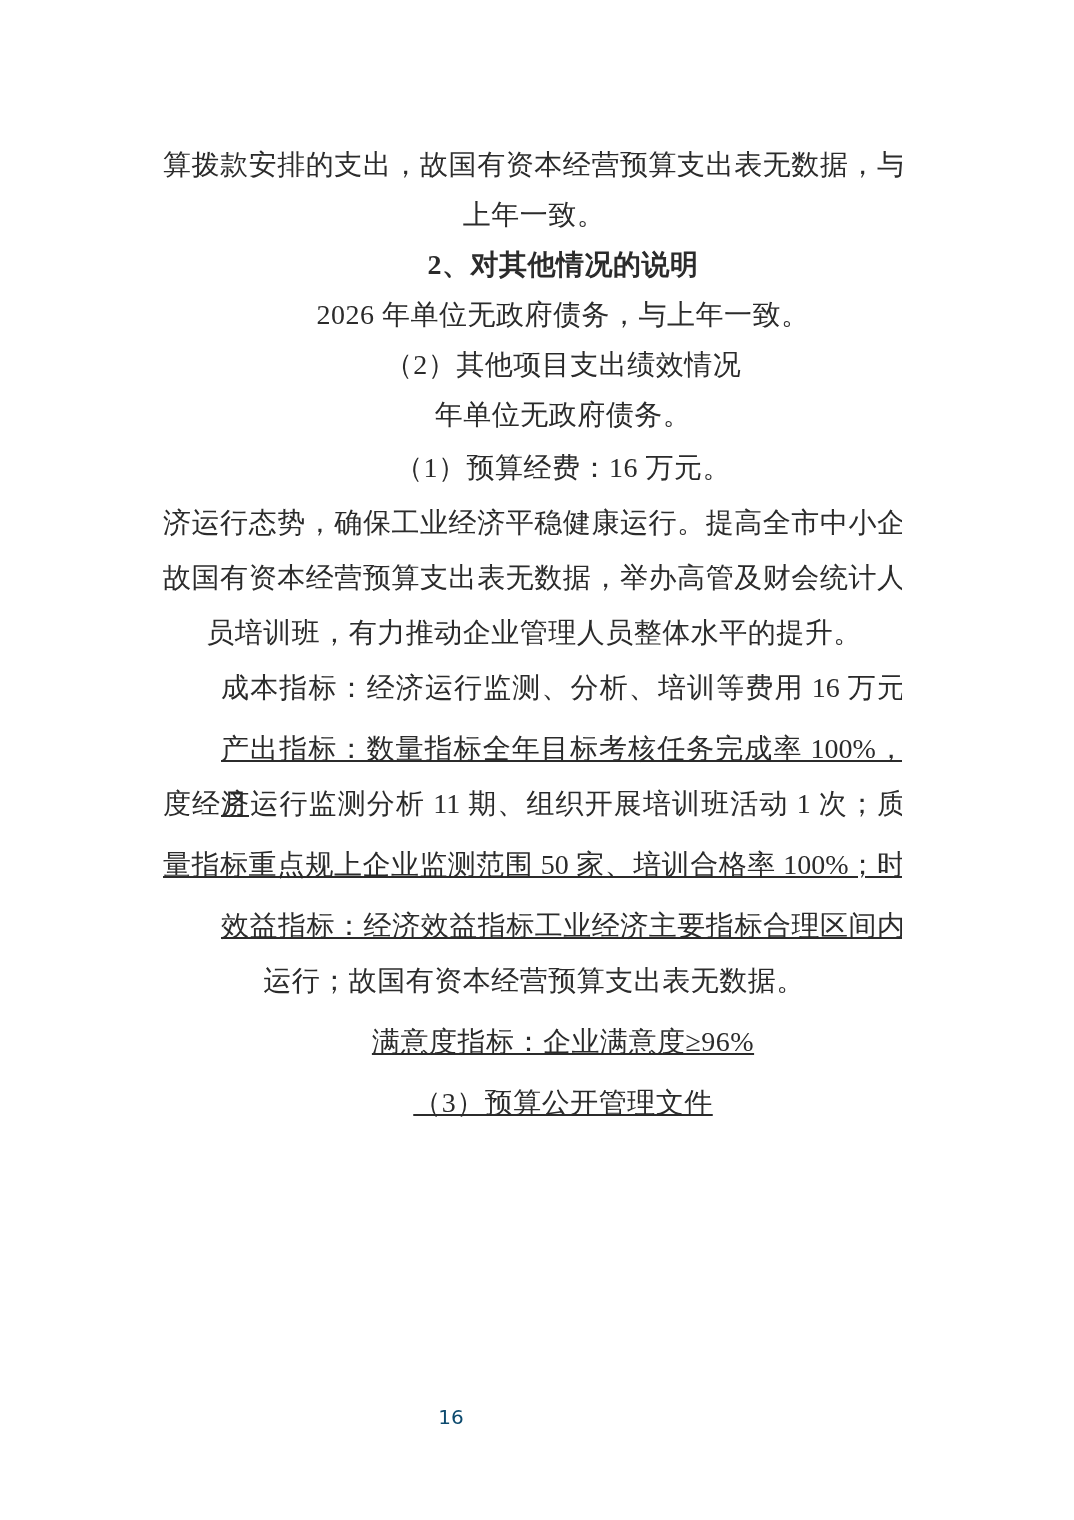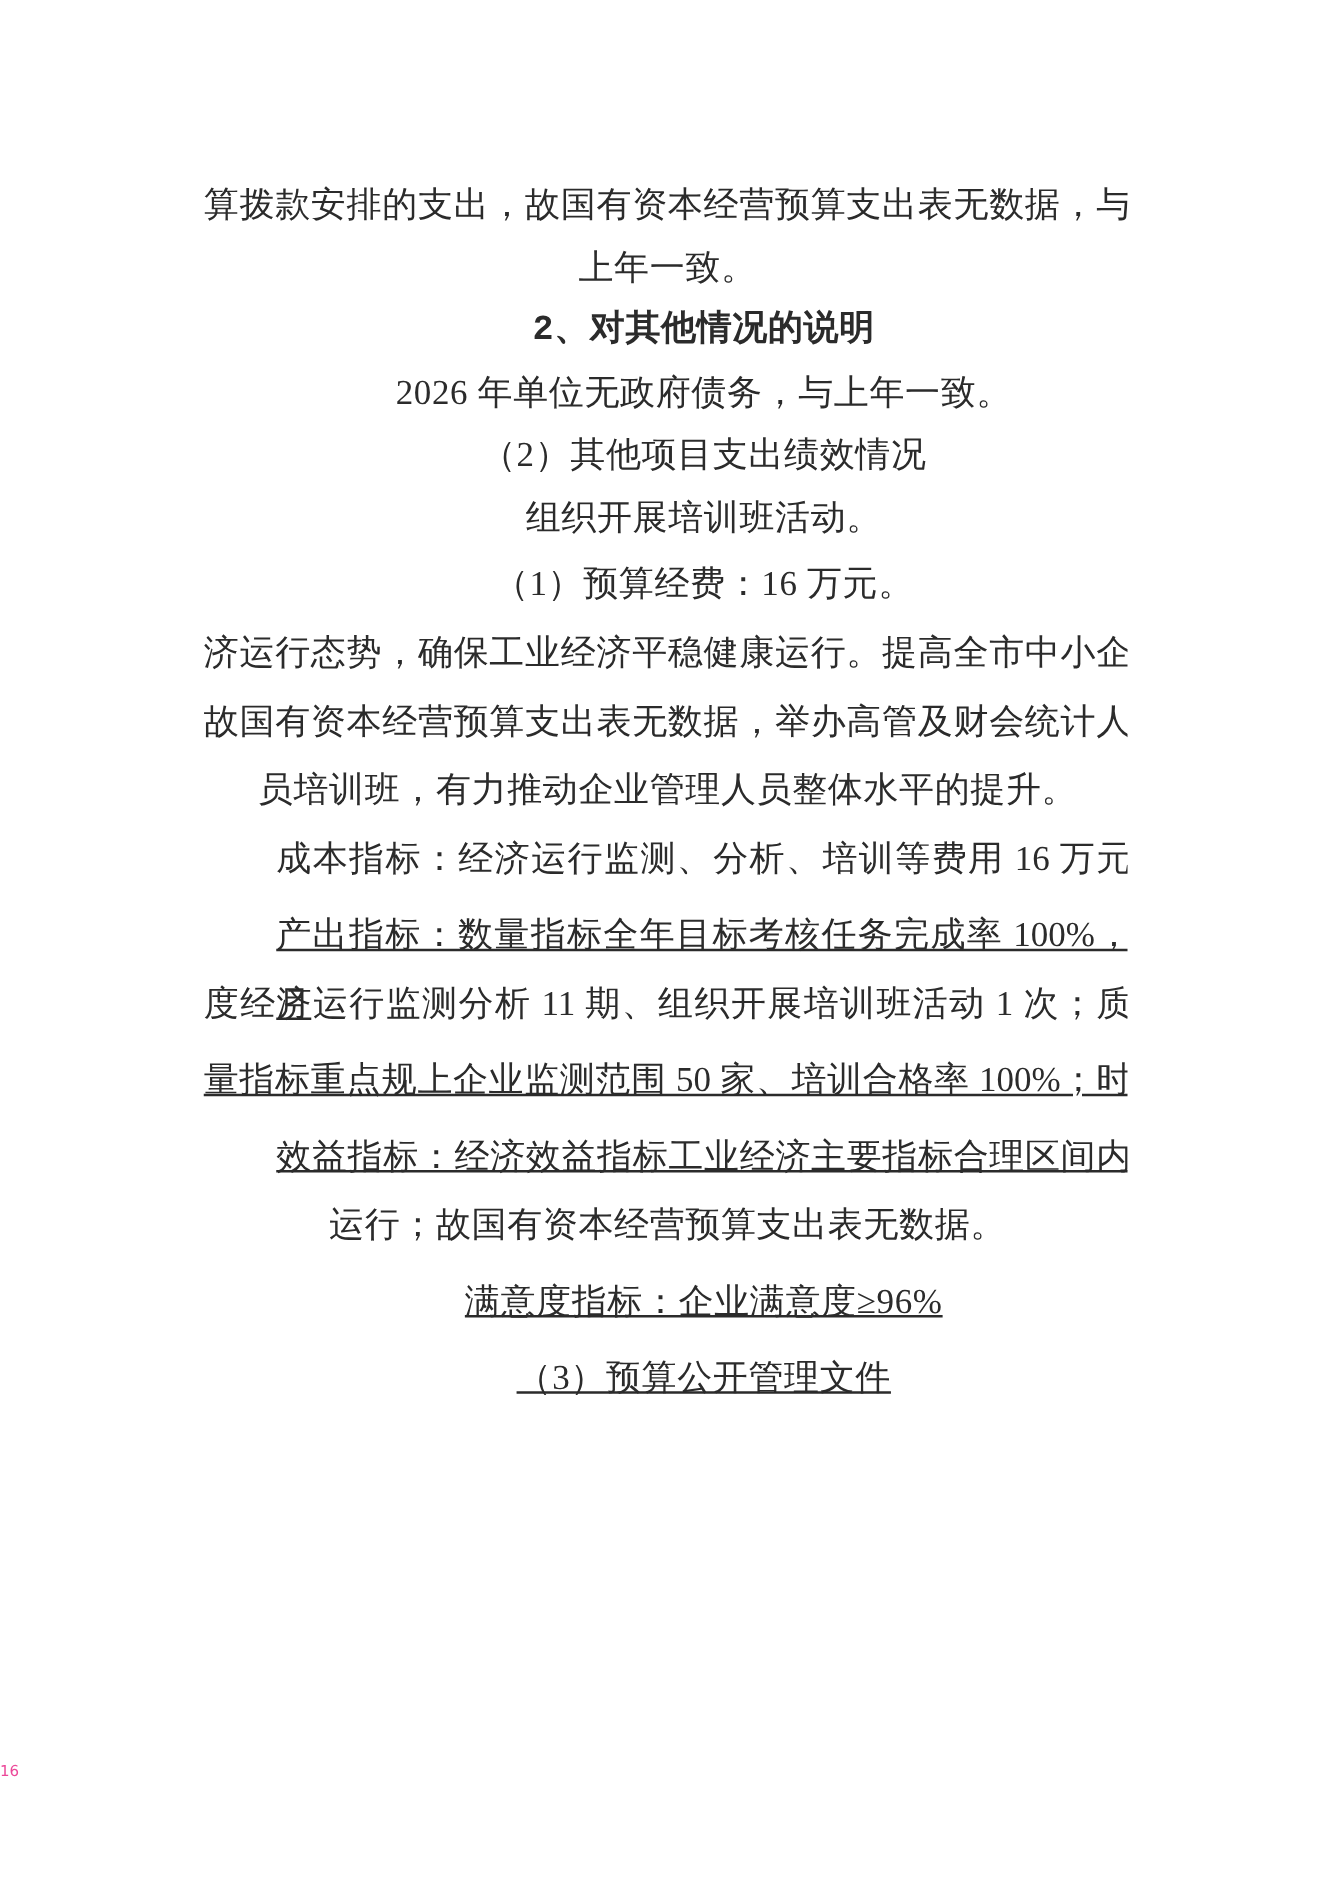--- a/index.html
+++ b/index.html
@@ -39,48 +39,48 @@
     text-align: justify;
     text-align-last: justify;
     text-justify: inter-character;
     letter-spacing: 0;
   }
   .line.indent {
     padding-left: 58px;
   }
   .line.bold {
     font-weight: bold;
-    font-family: Liberation Mono, monospace;
   }
   .line.gap {
     margin-top: 6px;
     text-decoration: underline;
   }
   .page-number {
     position: absolute;
     left: 0;
     top: 1402px;
     width: 100%;
+    text-align: center;
     font-family: "DejaVu Sans", "Liberation Sans", sans-serif;
-    font-size: 12px;
+    font-size: 20px;
     line-height: 30px;
-    color: #ec4899;
+    color: #0c4a6e;
   }
 </style>
 </head>
 <body>
 
 <div class="page">
   <div class="doc-body">
     <div class="line s50 justify">算拨款安排的支出，故国有资本经营预算支出表无数据，与</div>
     <div class="line s50">上年一致。</div>
     <div class="line s50 indent bold">2、对其他情况的说明</div>
     <div class="line s50 indent">2026 年单位无政府债务，与上年一致。</div>
     <div class="line s50 indent">（2）其他项目支出绩效情况</div>
-    <div class="line s50 indent">组织开展培训班活动。</div>
+    <div class="line s50 indent">年单位无政府债务。</div>
     <div class="line indent">（1）预算经费：16 万元。</div>
     <div class="line justify">济运行态势，确保工业经济平稳健康运行。提高全市中小企</div>
     <div class="line justify">故国有资本经营预算支出表无数据，举办高管及财会统计人</div>
     <div class="line">员培训班，有力推动企业管理人员整体水平的提升。</div>
     <div class="line indent justify">成本指标：经济运行监测、分析、培训等费用 16 万元</div>
     <div class="line indent justify gap">产出指标：数量指标全年目标考核任务完成率 100%，月</div>
     <div class="line justify">度经济运行监测分析 11 期、组织开展培训班活动 1 次；质</div>
     <div class="line justify gap">量指标重点规上企业监测范围 50 家、培训合格率 100%；时</div>
     <div class="line indent justify gap">效益指标：经济效益指标工业经济主要指标合理区间内</div>
     <div class="line">运行；故国有资本经营预算支出表无数据。</div>

